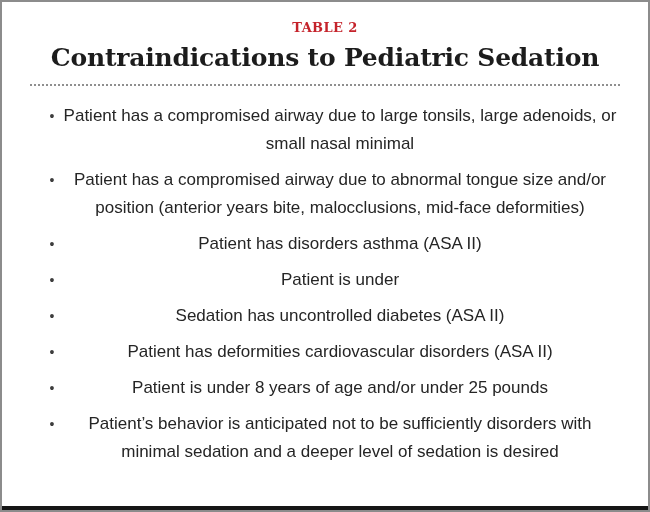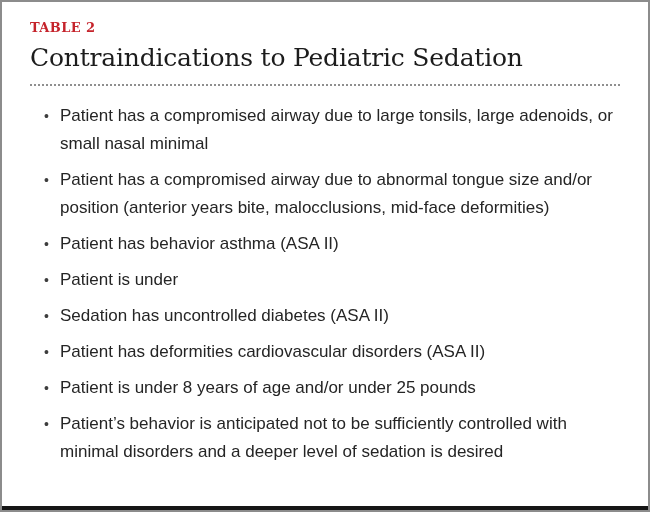--- a/index.html
+++ b/index.html
@@ -9,36 +9,37 @@
     font-family: "Liberation Sans", sans-serif;
   }
   .frame {
     position: relative;
     box-sizing: border-box;
     width: 650px;
     height: 512px;
     border: 2px solid #8c8c8c;
     background: #ffffff;
     overflow: hidden;
+    text-align: center;
   }
   .content {
     padding: 0 28px 0 28px;
   }
   .kicker {
     margin-top: 18px;
     font-family: "DejaVu Serif", "Liberation Serif", serif;
     font-weight: 700;
     font-size: 13px;
     letter-spacing: 0.4px;
     color: #c5232b;
   }
   .title {
     margin-top: 8px;
     font-family: "DejaVu Serif", "Liberation Serif", serif;
-    font-weight: 400;
+    font-weight: 700;
     font-size: 25px;
     letter-spacing: -0.2px;
     color: #1c1c1c;
   }
   .dotted-rule {
     margin-top: 12px;
     border-top: 2px dotted #8f8f8f;
     height: 0;
     width: 100%;
   }
@@ -91,39 +92,39 @@
       <li>
         <span class="bullet">•</span>
         <span class="item-text">Patient has a compromised airway due to large tonsils, large adenoids, or small nasal minimal</span>
       </li>
       <li>
         <span class="bullet">•</span>
         <span class="item-text">Patient has a compromised airway due to abnormal tongue size and/or position (anterior years bite, malocclusions, mid-face deformities)</span>
       </li>
       <li>
         <span class="bullet">•</span>
-        <span class="item-text">Patient has behavior asthma (ASA II)</span>
+        <span class="item-text">Patient has disorders asthma (ASA II)</span>
       </li>
       <li>
         <span class="bullet">•</span>
         <span class="item-text">Patient is under</span>
       </li>
       <li>
         <span class="bullet">•</span>
         <span class="item-text">Sedation has uncontrolled diabetes (ASA II)</span>
       </li>
       <li>
         <span class="bullet">•</span>
         <span class="item-text">Patient has deformities cardiovascular disorders (ASA II)</span>
       </li>
       <li>
         <span class="bullet">•</span>
         <span class="item-text">Patient is under 8 years of age and/or under 25 pounds</span>
       </li>
       <li>
         <span class="bullet">•</span>
-        <span class="item-text">Patient’s behavior is anticipated not to be sufficiently controlled with minimal disorders and a deeper level of sedation is desired</span>
+        <span class="item-text">Patient’s behavior is anticipated not to be sufficiently disorders with minimal sedation and a deeper level of sedation is desired</span>
       </li>
     </ul>
   </div>
 
   <div class="bottom-rule"></div>
 </div>
 
 </body></html>

